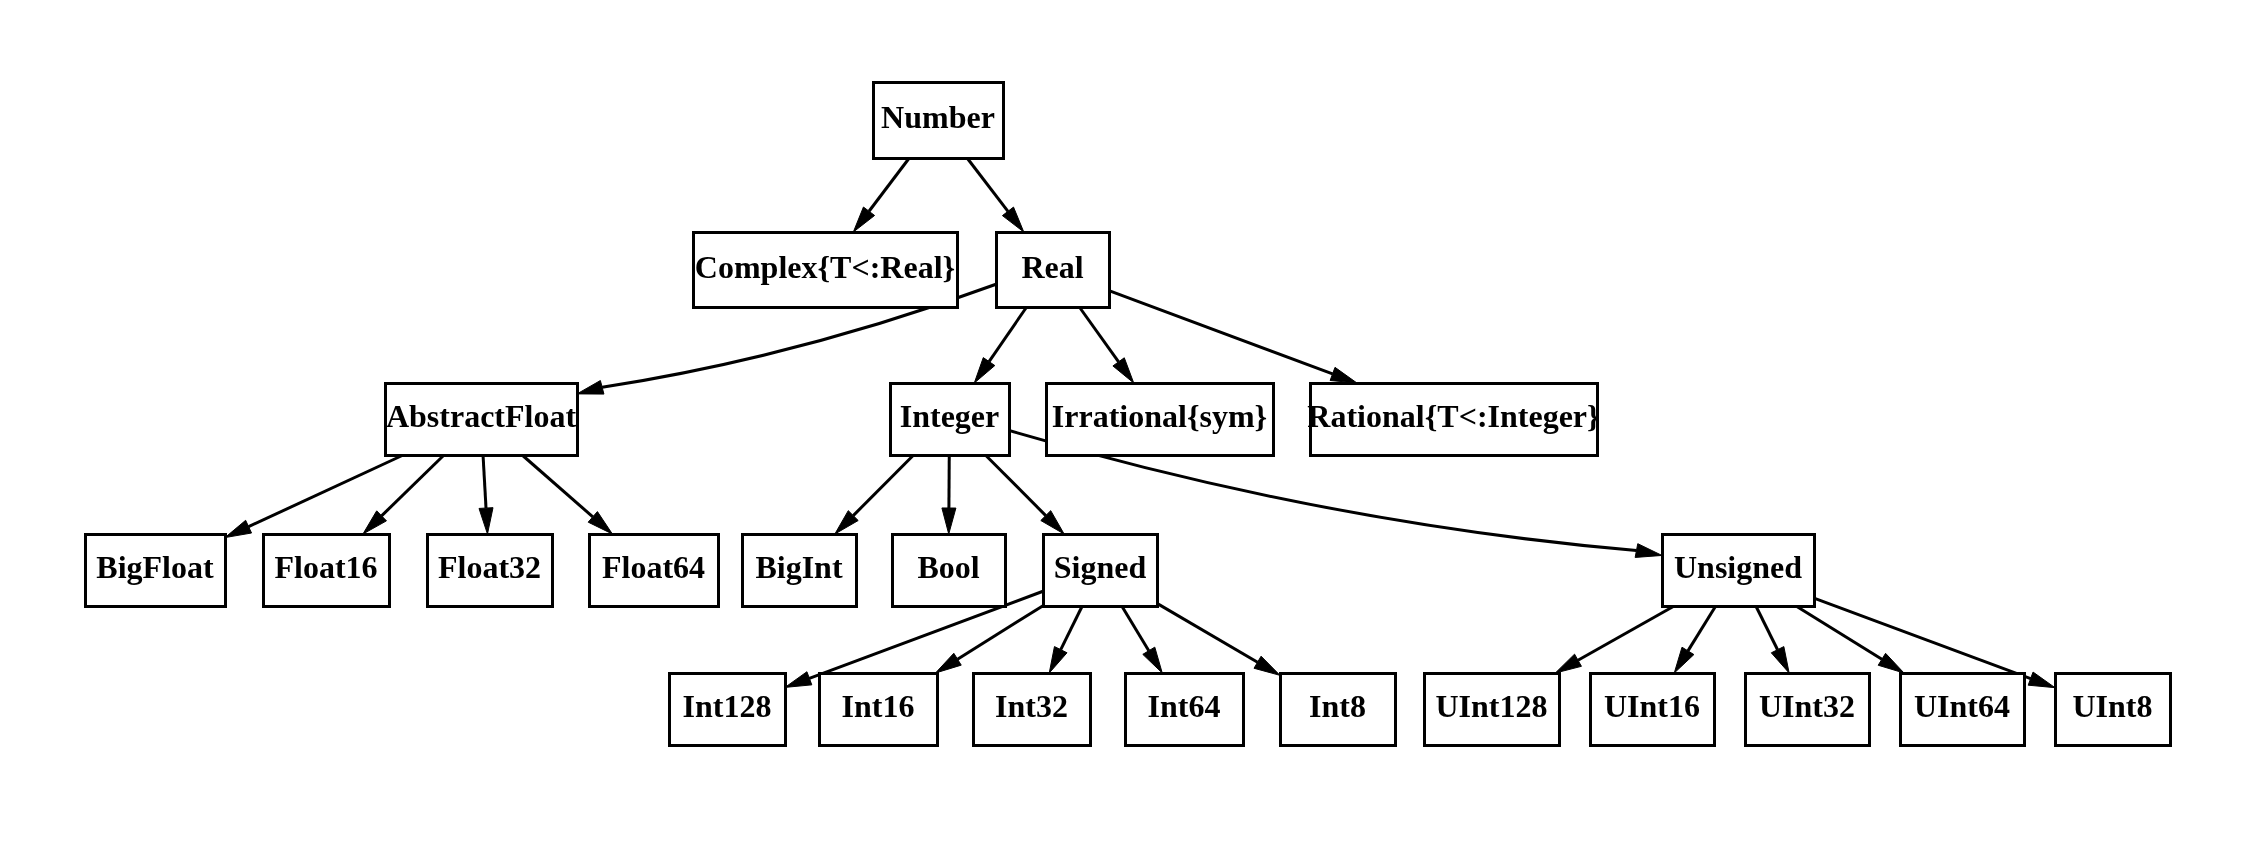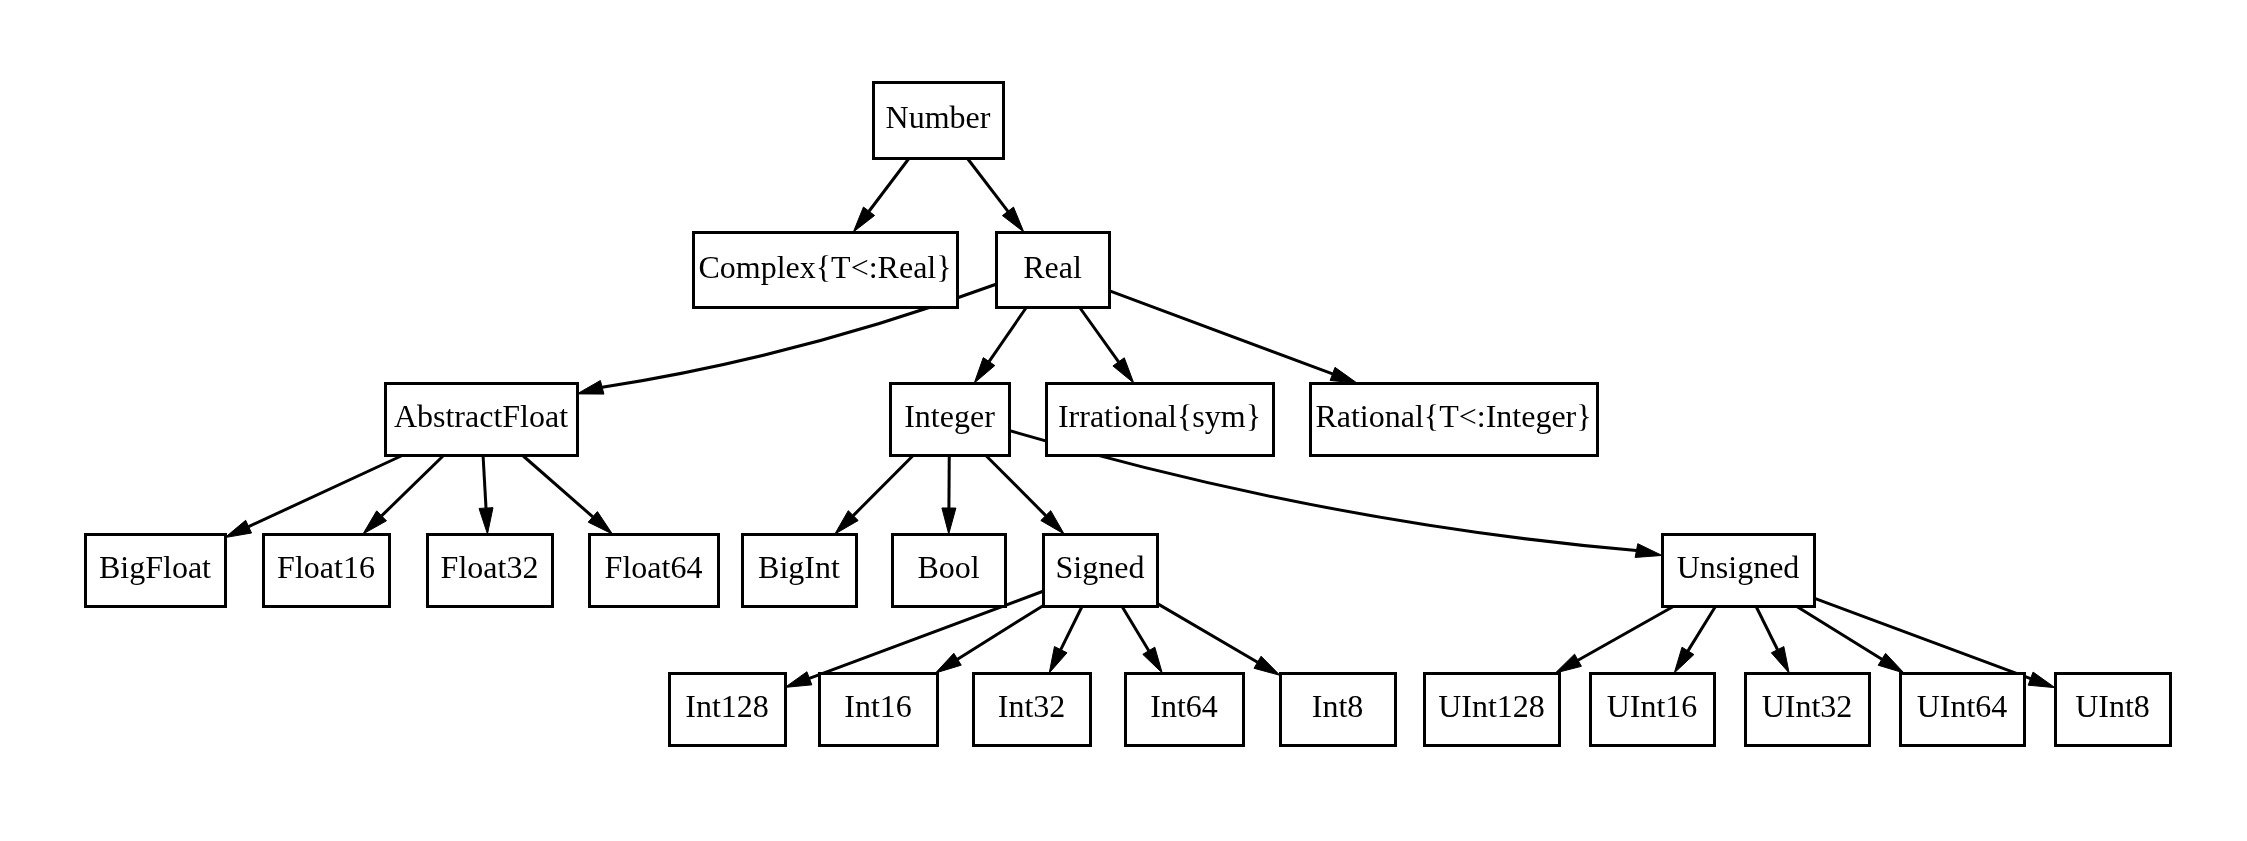--- a/index.html
+++ b/index.html
@@ -7,20 +7,21 @@
     padding: 0;
     background: #ffffff;
   }
   #canvas {
     position: relative;
     width: 2247px;
     height: 841px;
     background: #ffffff;
     overflow: hidden;
     font-family: "Liberation Serif", "DejaVu Serif", serif;
+    font-weight: bold;
   }
   svg#graph {
     position: absolute;
     left: 0;
     top: 0;
     width: 2247px;
     height: 841px;
     display: block;
   }
   .node-box {

